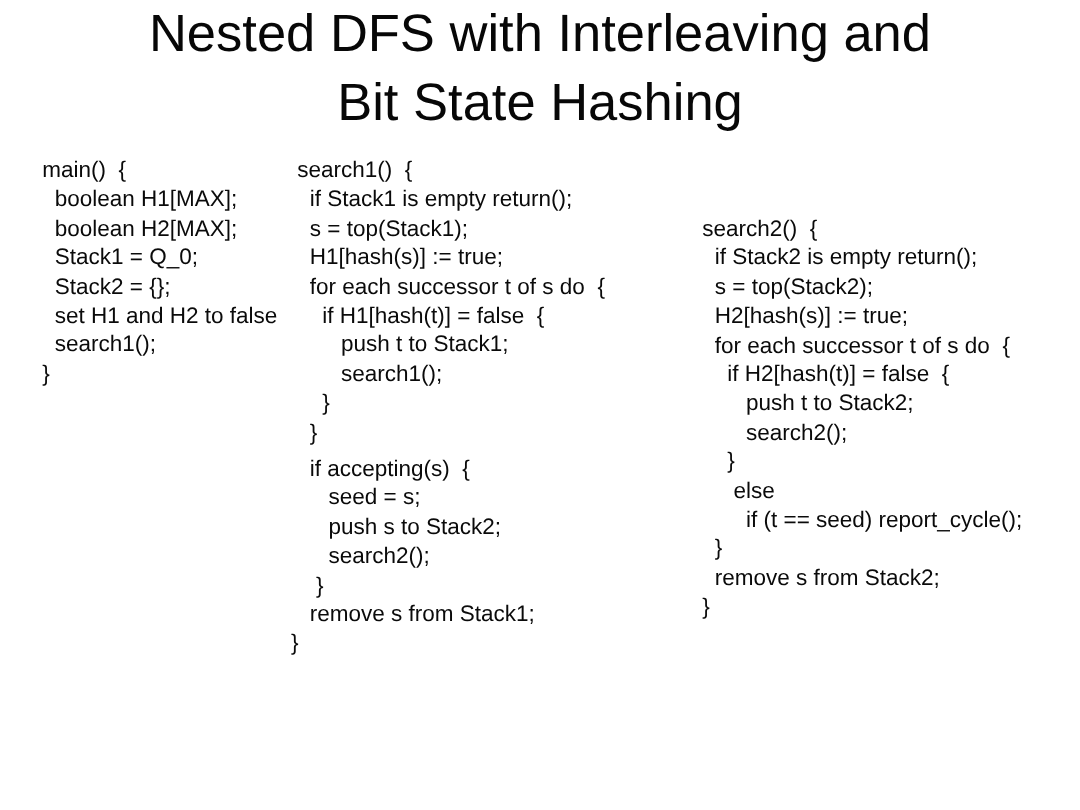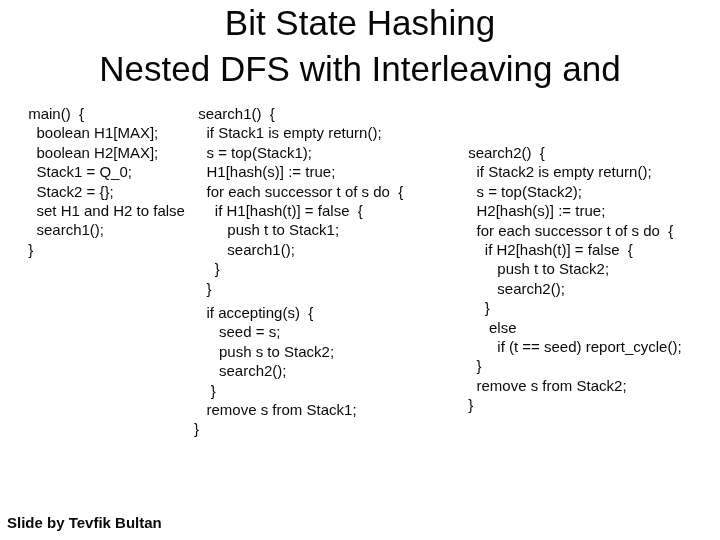--- a/index.html
+++ b/index.html
@@ -49,22 +49,22 @@
     font-weight: 700;
     color: #0a0a0a;
   }
 </style>
 </head>
 <body>
 
 <div class="slide">
 
   <div class="title">
+    <div>Nested DFS with Interleaving and</div>
     <div>Bit State Hashing</div>
-    <div>Nested DFS with Interleaving and</div>
   </div>
 
   <pre class="code col-main"> main()  {
    boolean H1[MAX];
    boolean H2[MAX];
    Stack1 = Q_0;
    Stack2 = {};
    set H1 and H2 to false
    search1();
  }</pre>
@@ -96,15 +96,14 @@
      if H2[hash(t)] = false  {
         push t to Stack2;
         search2();
      }
       else
         if (t == seed) report_cycle();
    }
    remove s from Stack2;
  }</pre>
 
-  <div class="footer">Slide by Tevfik Bultan</div>
 
 </div>
 
 </body></html>

